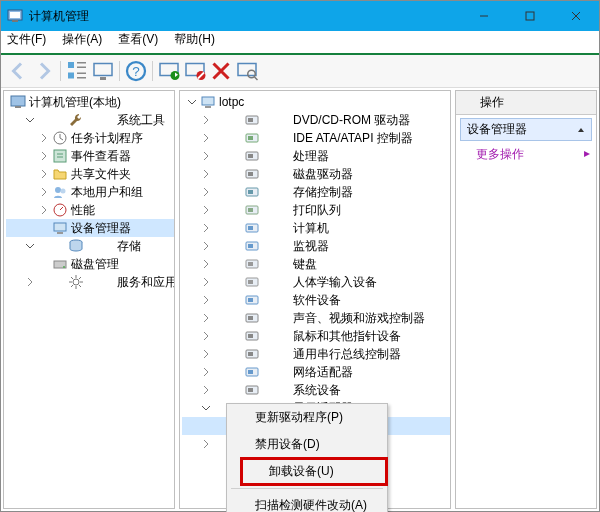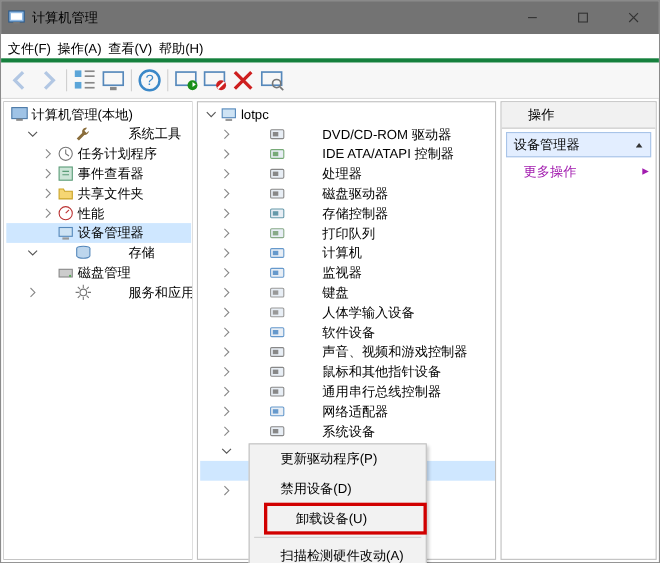--- a/index.html
+++ b/index.html
@@ -18,45 +18,45 @@
     border: 1px solid #8a8a8a;
     box-sizing: border-box;
     display: flex;
     flex-direction: column;
   }
   
   .titlebar {
     height: 30px;
     display: flex;
     align-items: center;
-    background: #737373;
+    background: #0ea5e9;
     padding-left: 6px;
   }
   .titlebar .app-icon {
     width: 16px; height: 16px;
     margin-right: 6px;
   }
   .titlebar .title-text {
     flex: 1;
     font-size: 12px;
   }
   .win-btn {
     width: 46px; height: 30px;
     display: flex; align-items: center; justify-content: center;
     color: #333;
   }
   .win-btn svg { width: 10px; height: 10px; }
   
   .menubar {
     height: 22px;
-    display: flex; align-items: flex-end;
+    display: flex; align-items: flex-start;
     padding: 0 6px;
-    gap: 6px;
+    gap: 16px;
     background: #fff;
-    border-bottom: 4px solid #15803d;
+    border-bottom: 2px solid #15803d;
   }
   .menu-item { font-size: 12px; color: #000; }
   
   .toolbar {
     height: 32px;
     display: flex; align-items: center;
     padding: 0 4px;
     border-bottom: 1px solid #dcdcdc;
     background: #f7f7f7;
   }
@@ -311,20 +311,33 @@
         <div class="tree-node indent-2">
           <span class="exp">
               <svg viewBox="0 0 12 12">
                 <path d="M4 2l4 4-4 4" stroke="#888" fill="none"></path>
               </svg>
             </span>
           <span class="ic"><svg viewBox="0 0 16 16">
                 <path d="M2 4h4l1 2h7v7H2z" fill="#f6d673" stroke="#c9a327"></path>
               </svg></span>
           <span class="tree-label">共享文件夹</span>
+        </div>
+        <div class="tree-node indent-2">
+          <span class="exp">
+              <svg viewBox="0 0 12 12">
+                <path d="M4 2l4 4-4 4" stroke="#888" fill="none"></path>
+              </svg>
+            </span>
+          <span class="ic"><svg viewBox="0 0 16 16">
+                <circle cx="6" cy="6" r="3" fill="#8ab6e2"></circle>
+                <circle cx="11" cy="7" r="2.5" fill="#bcd5ee"></circle>
+                <path d="M2 14c0-3 8-3 8 0z" fill="#8ab6e2"></path>
+              </svg></span>
+          <span class="tree-label">本地用户和组</span>
         </div>
         <div class="tree-node indent-2">
           <span class="exp">
               <svg viewBox="0 0 12 12">
                 <path d="M4 2l4 4-4 4" stroke="#888" fill="none"></path>
               </svg>
             </span>
           <span class="ic"><svg viewBox="0 0 16 16">
                 <circle cx="8" cy="8" r="6" fill="none" stroke="#b33"></circle>
                 <path d="M8 8l3-3" stroke="#b33"></path>

